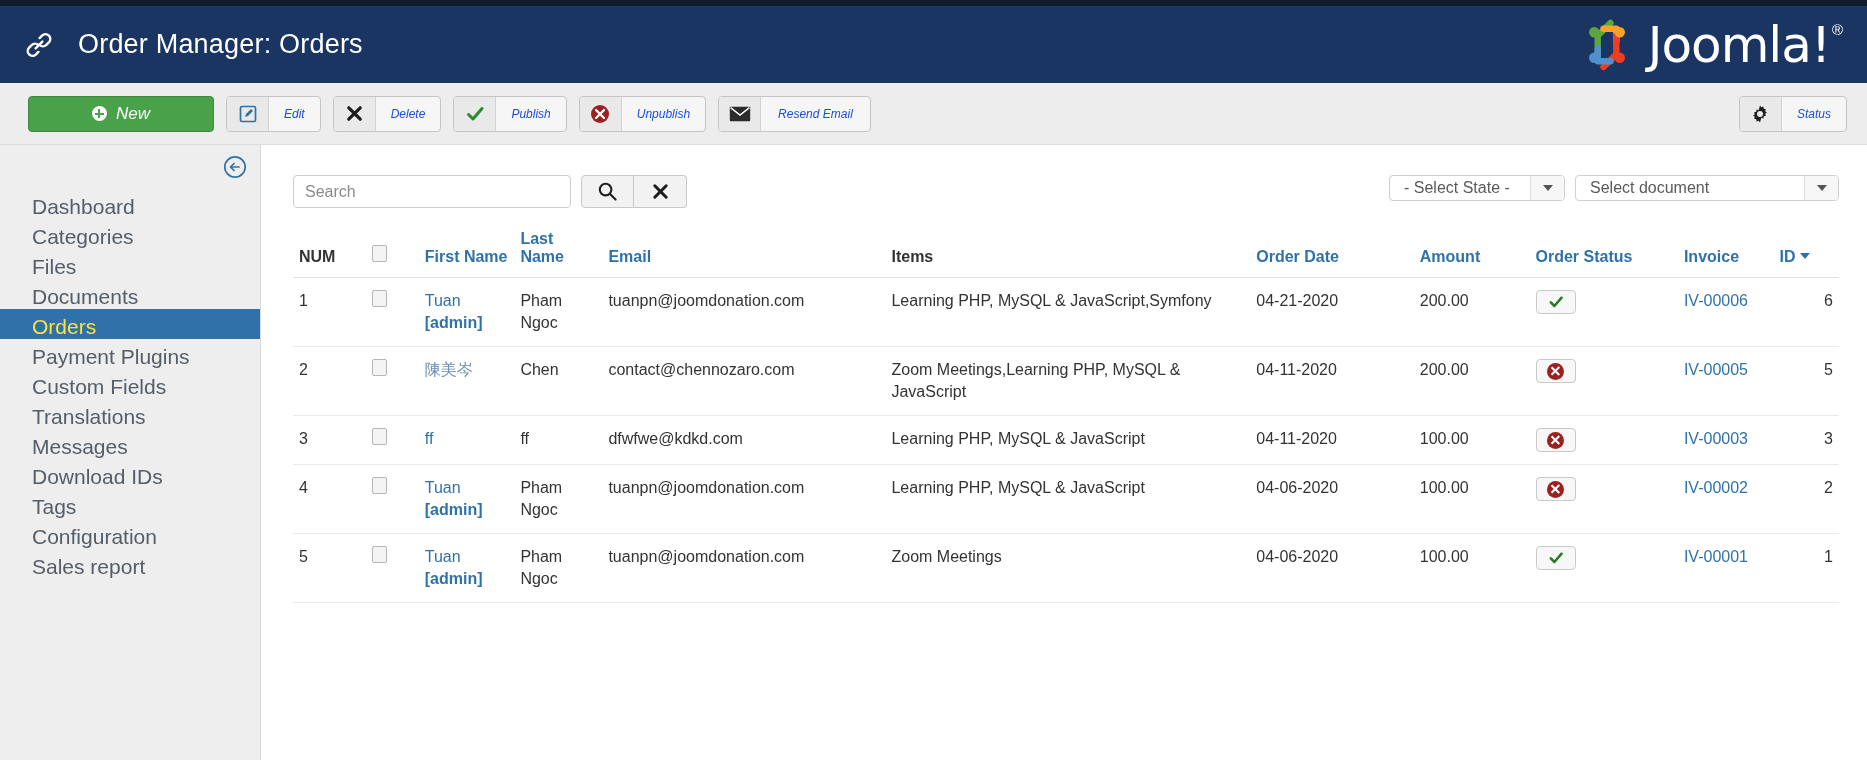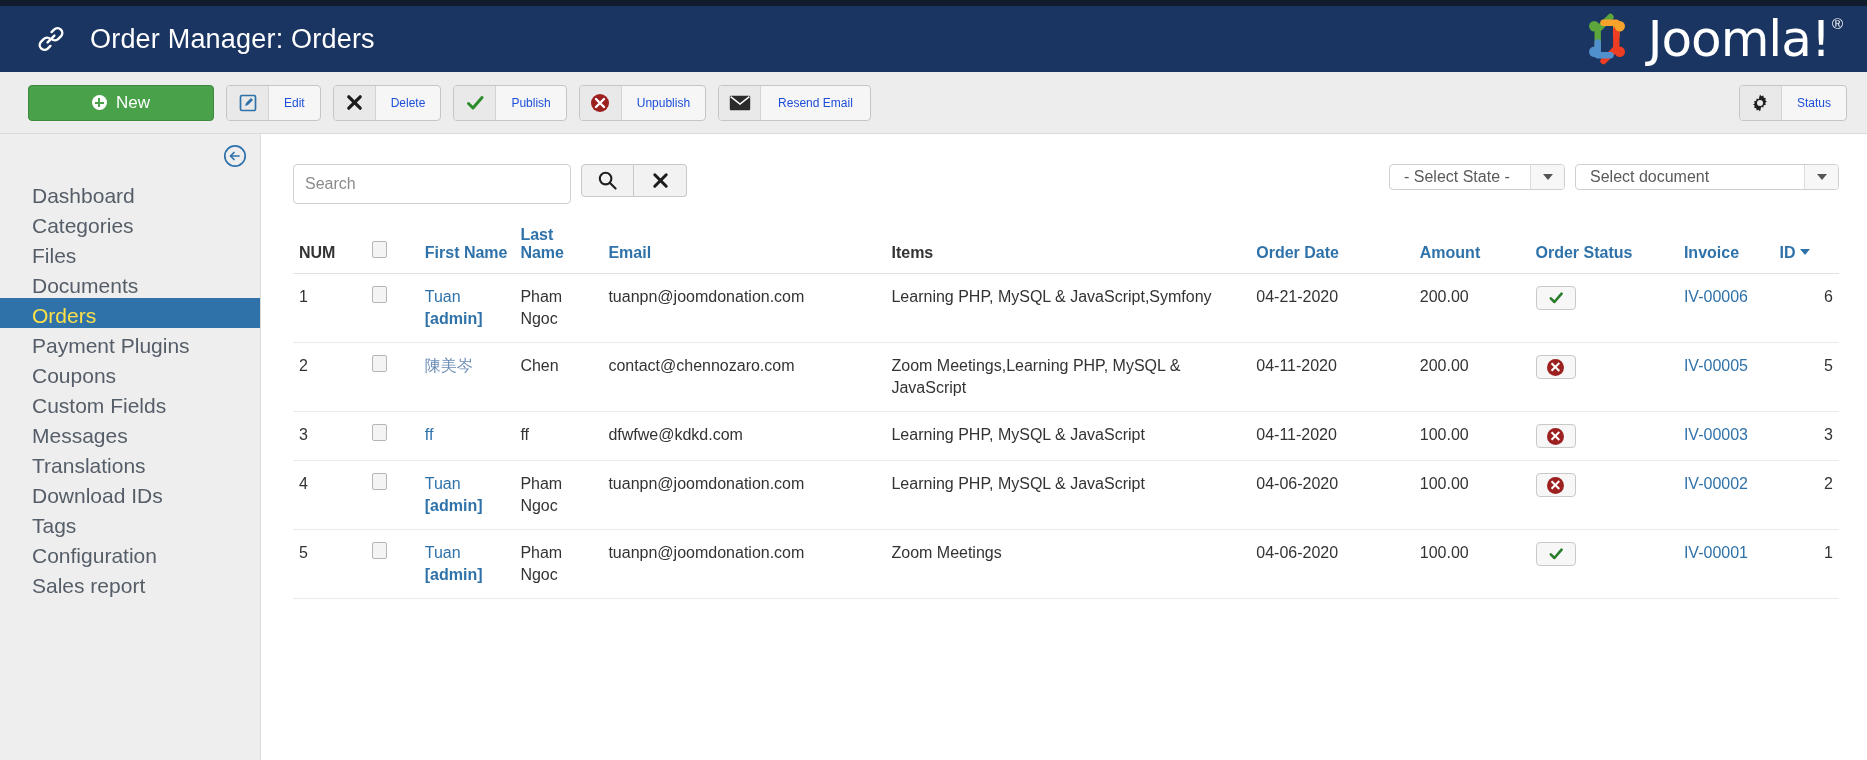--- a/index.html
+++ b/index.html
@@ -10,23 +10,23 @@
     background: #fff;
     overflow: hidden;
     -webkit-font-smoothing: antialiased;
   }
 
   
   .topstrip { height: 6px; background: #101b2d; }
 
   
   .header {
-    height: 66px; background: #1b3562;
+    height: 77px; background: #1b3562;
     display: flex; align-items: center; justify-content: space-between;
-    padding: 0 18px 0 34px;
+    padding: 0 18px 0 22px;
   }
   .header-left { display: flex; align-items: center; gap: 22px; }
   .link-icon { width: 34px; height: 34px; color: #fff; display:block; }
   .page-title {
     color: #fff; font-size: 27px; font-weight: 400; letter-spacing: .2px;
   }
   .brand { display:flex; align-items:center; gap: 12px; padding-right: 6px; }
   .brand-logo { width: 58px; height: 58px; display:block; }
   .brand-word { display:flex; align-items:flex-start; }
   .brand-text {
@@ -35,21 +35,21 @@
   }
   .brand-reg { color:#fff; font-size: 15px; line-height: 20px; margin-left:2px; }
 
   
   .toolbar {
     height: 62px; background: #ededed;
     border-bottom: 1px solid #dcdcdc;
     display: flex; align-items: center; justify-content: space-between;
     padding: 0 20px 0 28px;
   }
-  .toolbar-group { display:flex; align-items:center; gap: 12px; }
+  .toolbar-group { display:flex; align-items:center; gap: 12px; font-style: italic; }
 
   .btn-new {
     height: 36px; min-width: 186px;
     background: #49a14a; border: 1px solid #3d8a3e; border-radius: 4px;
     color:#fff; font-size: 17px;
     display:flex; align-items:center; justify-content:center; gap: 9px;
     cursor: pointer;
   }
   .plus-circle {
     width:15px; height:15px; border-radius:50%; background:#fff;
@@ -99,21 +99,21 @@
   .nav li.active { background:#2f72aa; color:#fde047; }
 
   
   .content { flex:1; background:#fff; padding: 30px 28px 0 32px; overflow:hidden; }
   .filterbar {
     display:flex; align-items:flex-start; justify-content:space-between;
     margin-bottom: 22px;
   }
   .search-wrap { display:flex; align-items:stretch; }
   .search-input {
-    width: 278px; height: 40px;
+    width: 278px; height: 33px;
     border:1px solid #cfcfcf; border-radius:4px;
     padding: 0 11px; font-size: 16px; color:#333;
     font-family:"Liberation Sans", sans-serif; outline:none; background:#fff;
   }
   .search-input::placeholder { color:#8b8b8b; }
   .search-btns { display:flex; margin-left: 10px; }
   .icon-btn {
     width: 53px; height: 33px; background:#f2f2f2;
     border:1px solid #c8c8c8; display:flex; align-items:center; justify-content:center;
     cursor:pointer;
@@ -328,30 +328,27 @@
         <li class="">
           <span>Documents</span>
         </li>
         <li class="active">
           <span>Orders</span>
         </li>
         <li class="">
           <span>Payment Plugins</span>
         </li>
         <li class="">
-          <span>Coupons</span>
-        </li>
-        <li class="">
           <span>Custom Fields</span>
         </li>
         <li class="">
+          <span>Translations</span>
+        </li>
+        <li class="">
           <span>Messages</span>
-        </li>
-        <li class="">
-          <span>Translations</span>
         </li>
         <li class="">
           <span>Download IDs</span>
         </li>
         <li class="">
           <span>Tags</span>
         </li>
         <li class="">
           <span>Configuration</span>
         </li>

